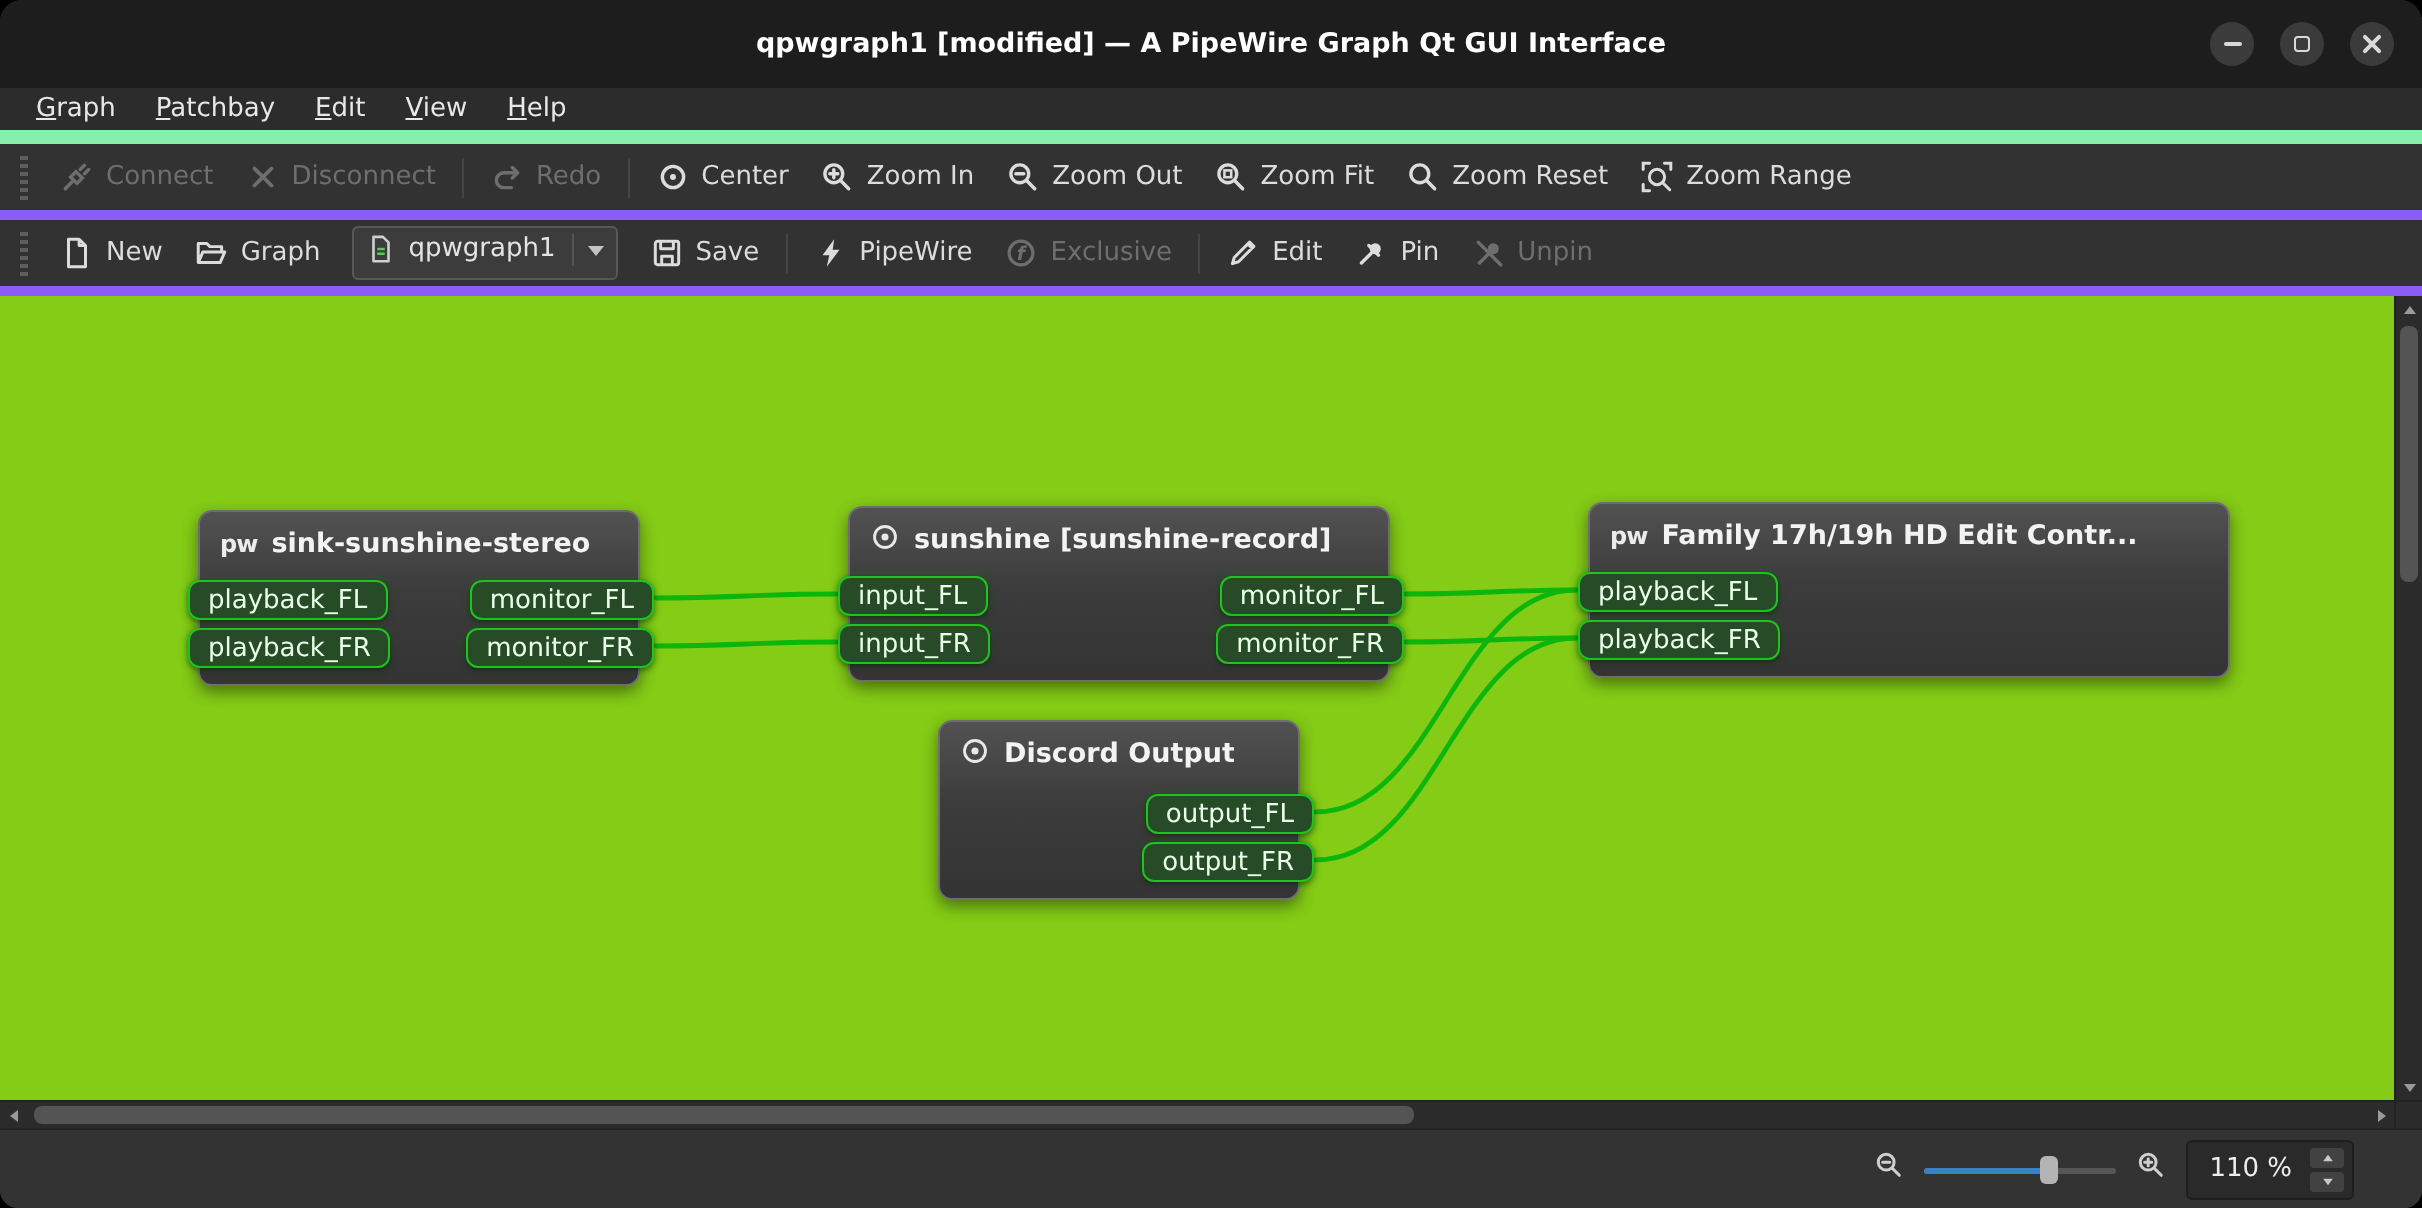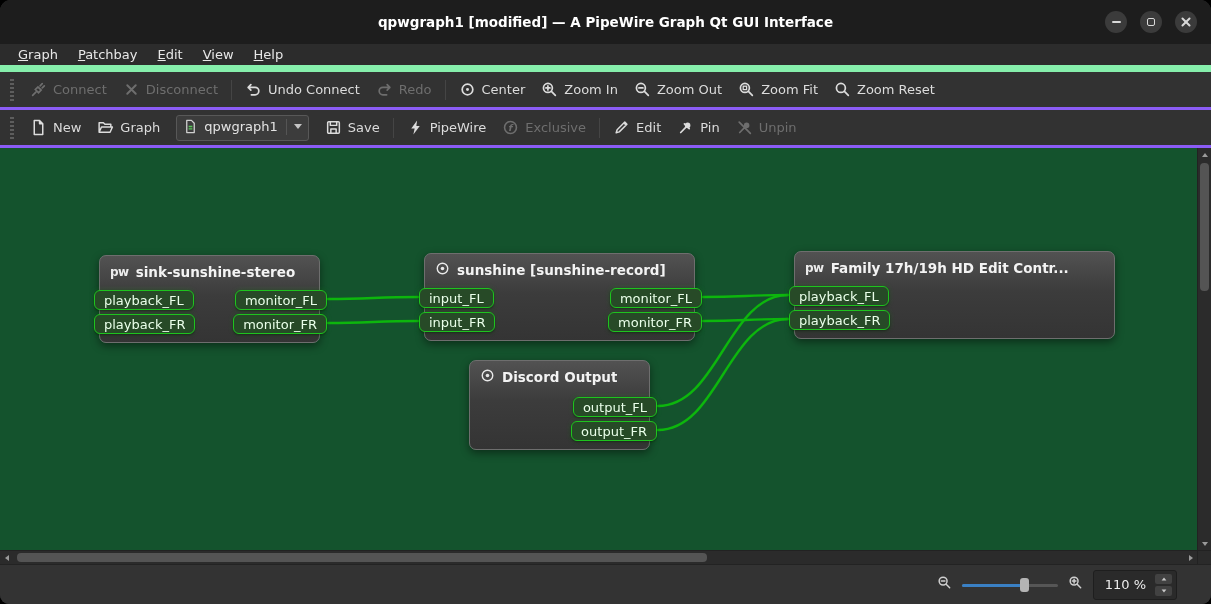--- a/index.html
+++ b/index.html
@@ -19,34 +19,34 @@
   .x-glyph::before { transform:rotate(45deg); }
   .x-glyph::after { transform:rotate(-45deg); }
 
   
   .menubar { height:28px; background:#2c2c2c; border-bottom:7px solid #86efac; display:flex; align-items:stretch; padding-left:8px; flex:none; }
   .menu-item { display:flex; align-items:center; padding:0 10px; color:#e8e8e8; font-size:13px; }
   .menu-item > span { display:block; }
   .menu-item > span::first-letter { text-decoration: underline; }
 
   
-  .toolbar { height:38px; background:#323232; border-bottom:3px solid #8b5cf6; display:flex; align-items:center; padding:0 6px; flex:none; }
+  .toolbar { height:38px; background:#323232; border-bottom:5px solid #8b5cf6; display:flex; align-items:center; padding:0 6px; flex:none; }
   .handle { width:4px; height:22px; border-left:2px dotted #5d5d5d; border-right:2px dotted #5d5d5d; margin:0 8px 0 4px; }
   .tbtn { display:flex; align-items:center; gap:6px; padding:5px 8px; border-radius:4px; color:#dcdcdc; font-size:13px; white-space:nowrap; }
   .tbtn.disabled { color:#6e6e6e; }
   .tbtn svg { display:block; }
   .tsep { width:1px; height:20px; background:#454545; margin:0 5px; }
   .combo { display:flex; align-items:flex-start; gap:6px; background:#3c3c3c; border:1px solid #585858; border-radius:3px;
            padding:3px 6px; margin:0 8px; color:#e4e4e4; font-size:13px; }
   .combo-arrow-box { display:flex; align-items:center; padding-left:7px; margin-left:2px; border-left:1px solid #555; height:16px; }
   .tri-down { width:0; height:0; border-left:4px solid transparent; border-right:4px solid transparent; border-top:5px solid #c4c4c4; }
 
   
   .canvas-wrap { flex:1; position:relative; background:#2e2e2e; }
-  .canvas { position:absolute; left:0; top:0; right:14px; bottom:14px; overflow:hidden; background:#14532d; }
+  .canvas { position:absolute; left:0; top:0; right:14px; bottom:14px; overflow:hidden; background:#84cc16; }
   .wires { position:absolute; left:0; top:0; }
   .wire { fill:none; stroke:#0db60d; stroke-width:2.4; stroke-linecap:round; }
 
   .node { position:absolute; background:linear-gradient(180deg,#525252,#3c3c3c 45%,#343434);
           border:1px solid #6e6e6e; border-radius:7px; box-shadow:0 3px 8px rgba(0,0,0,.45); }
   .node-header { height:32px; display:flex; align-items:center; gap:7px; padding:0 10px; color:#f3f3f3;
                  font-weight:bold; font-size:13.5px; white-space:nowrap; overflow:hidden; }
   .node-title { overflow:hidden; text-overflow:ellipsis; }
   .pw-glyph { font-weight:bold; font-size:12px; color:#ececec; letter-spacing:-0.5px; flex:none; }
   .ports { padding-bottom:6px; }
@@ -145,28 +145,20 @@
       <span>
           <svg width="17" height="17" viewBox="0 0 16 16" stroke="currentColor" fill="none" stroke-width="1.8" stroke-linecap="round">
             <path d="M4 4 L12 12 M12 4 L4 12"></path>
           </svg>
         </span>
       <span>Disconnect</span>
     </div>
 
     <div class="tsep"></div>
 
-    <div class="tbtn">
-      <span>
-          <svg width="17" height="17" viewBox="0 0 16 16" stroke="currentColor" fill="none" stroke-width="1.6" stroke-linecap="round" stroke-linejoin="round">
-            <path d="M5.5 3.5 L3 6 l2.5 2.5 M3 6 h6.5 a3.5 3.5 0 0 1 0 7 H6"></path>
-          </svg>
-        </span>
-      <span>Undo Connect</span>
-    </div>
     <div class="tbtn disabled">
       <span>
           <svg width="17" height="17" viewBox="0 0 16 16" stroke="currentColor" fill="none" stroke-width="1.6" stroke-linecap="round" stroke-linejoin="round">
             <path d="M10.5 3.5 L13 6 l-2.5 2.5 M13 6 H6.5 a3.5 3.5 0 0 0 0 7 H10"></path>
           </svg>
         </span>
       <span>Redo</span>
     </div>
 
     <div class="tsep"></div>
@@ -209,20 +201,30 @@
       <span>Zoom Fit</span>
     </div>
     <div class="tbtn">
       <span>
           <svg width="17" height="17" viewBox="0 0 16 16" stroke="currentColor" fill="none" stroke-width="1.6" stroke-linecap="round">
             <circle cx="6.5" cy="6.5" r="4.2"></circle>
             <path d="M9.8 9.8 L13.5 13.5"></path>
           </svg>
         </span>
       <span>Zoom Reset</span>
+    </div>
+    <div class="tbtn">
+      <span>
+          <svg width="17" height="17" viewBox="0 0 16 16" stroke="currentColor" fill="none" stroke-width="1.4" stroke-linecap="round">
+            <path d="M1.5 4.5 V1.5 H4.5 M11.5 1.5 H14.5 V4.5 M1.5 11.5 V14.5 H4.5"></path>
+            <circle cx="8" cy="8" r="3.6"></circle>
+            <path d="M10.8 10.8 L14 14"></path>
+          </svg>
+        </span>
+      <span>Zoom Range</span>
     </div>
   </div>
 
   <div class="toolbar">
     <div class="handle"></div>
 
     <div class="tbtn">
       <span>
           <svg width="17" height="17" viewBox="0 0 16 16" stroke="currentColor" fill="none" stroke-width="1.4" stroke-linejoin="round">
             <path d="M4 1.5 h5 l3 3 v10 H4 z M9 1.5 v3 h3"></path>

